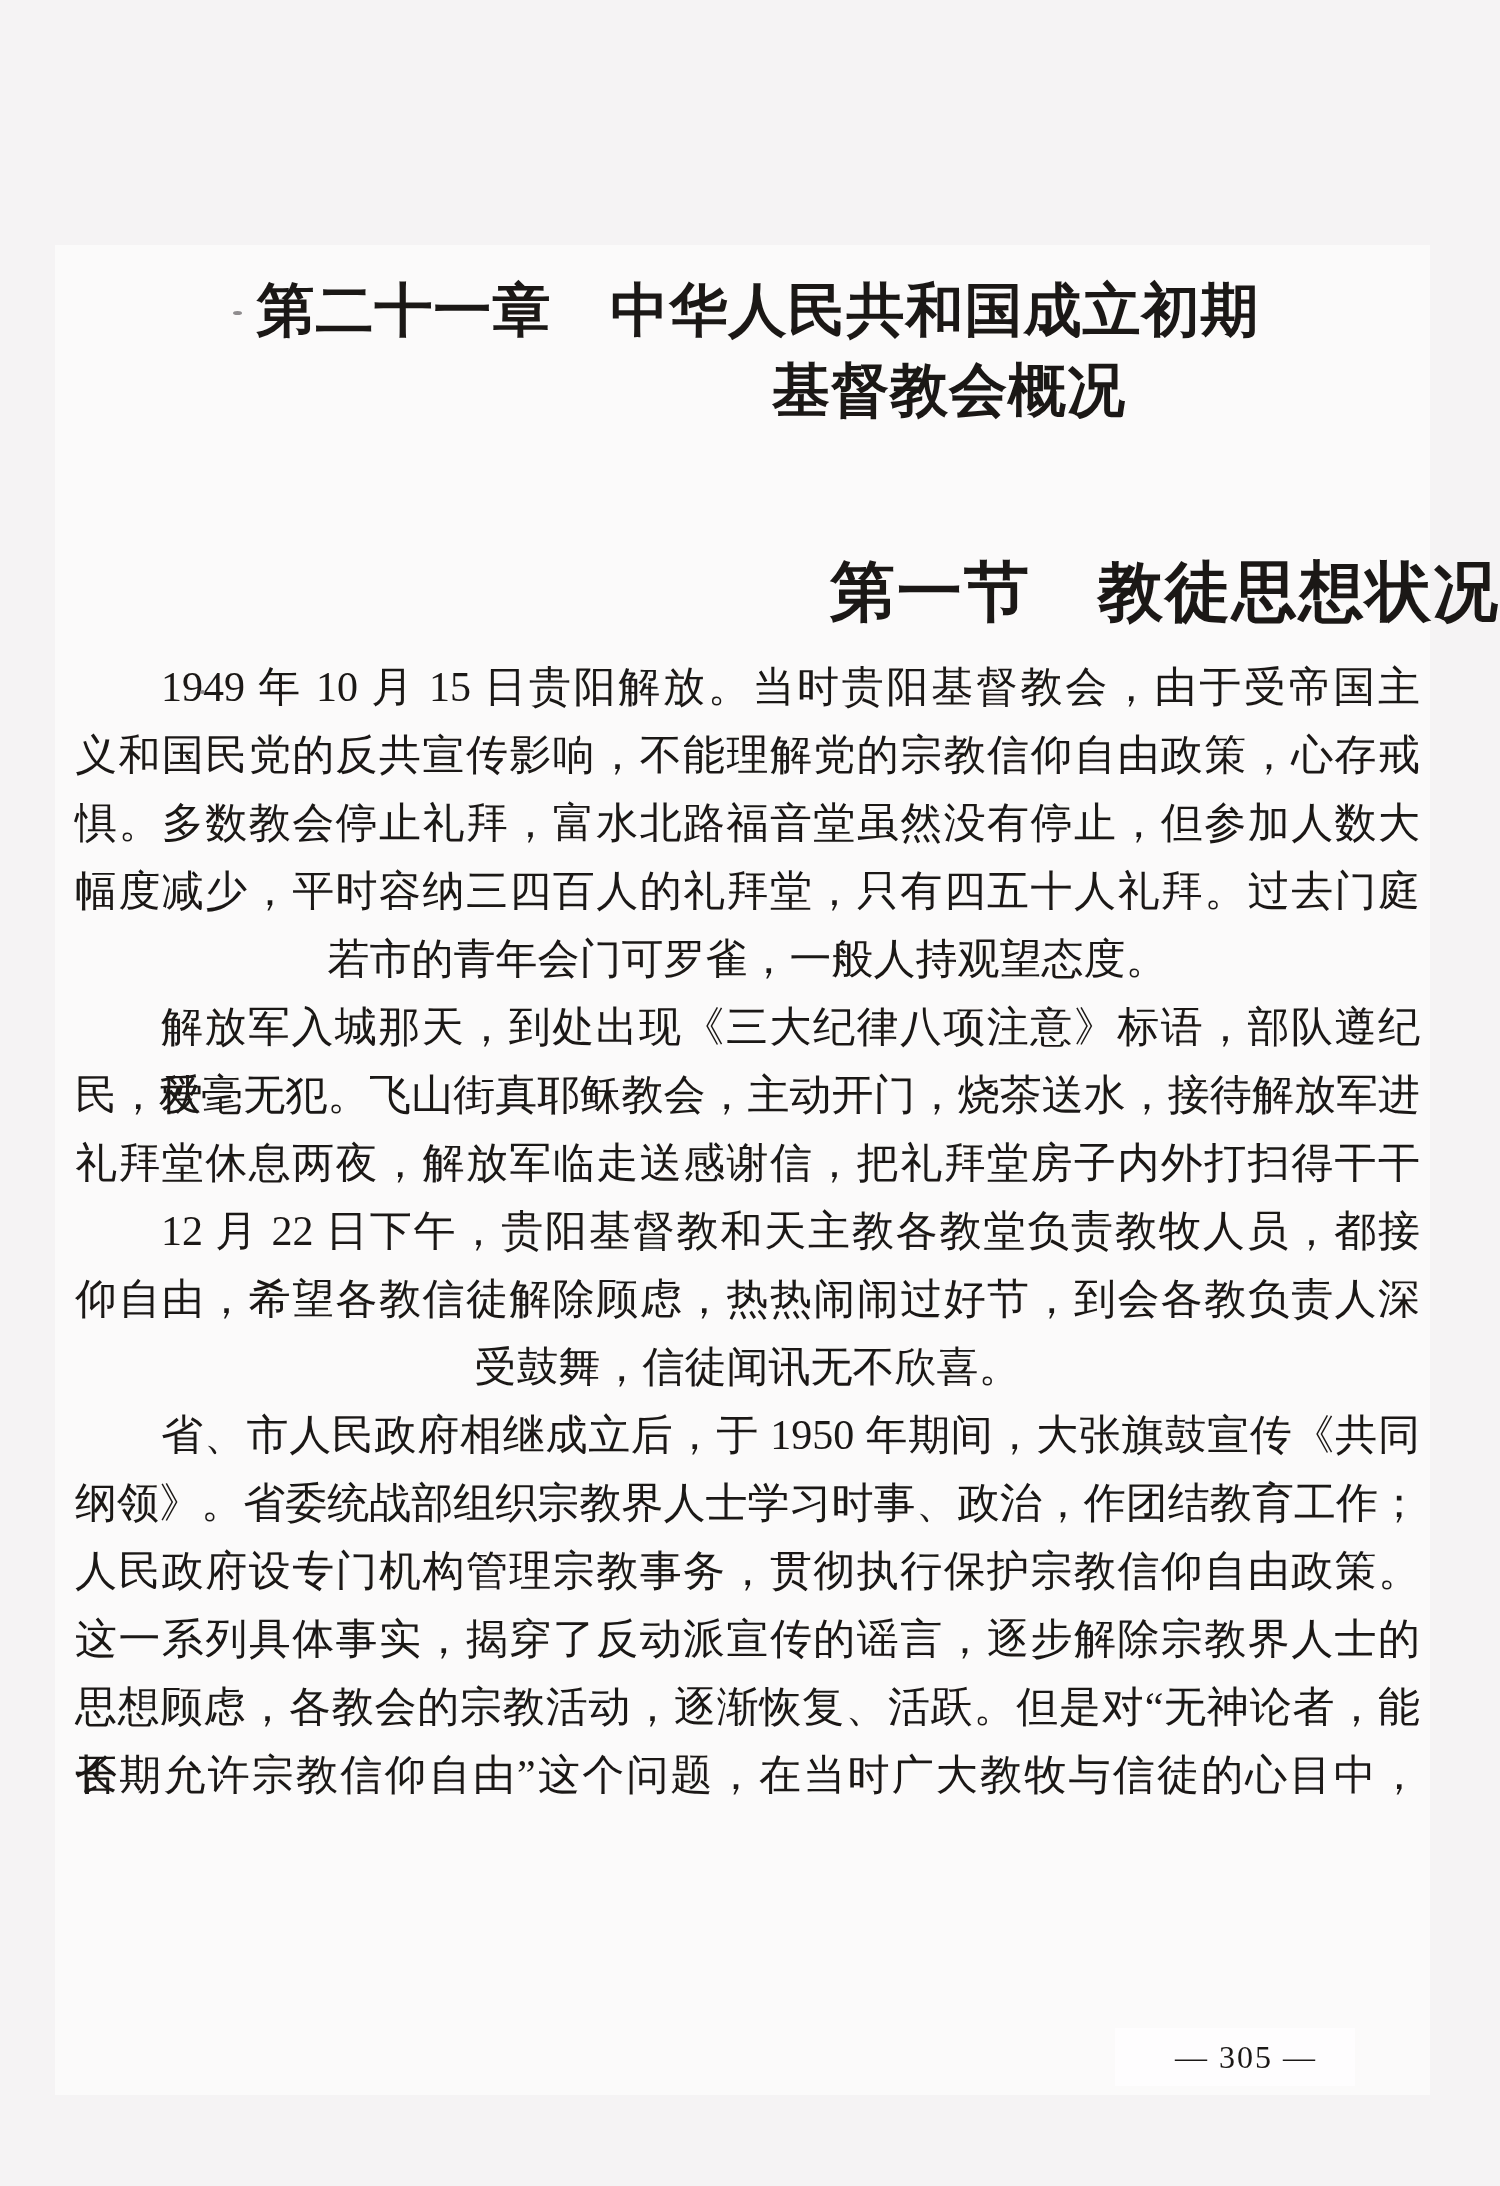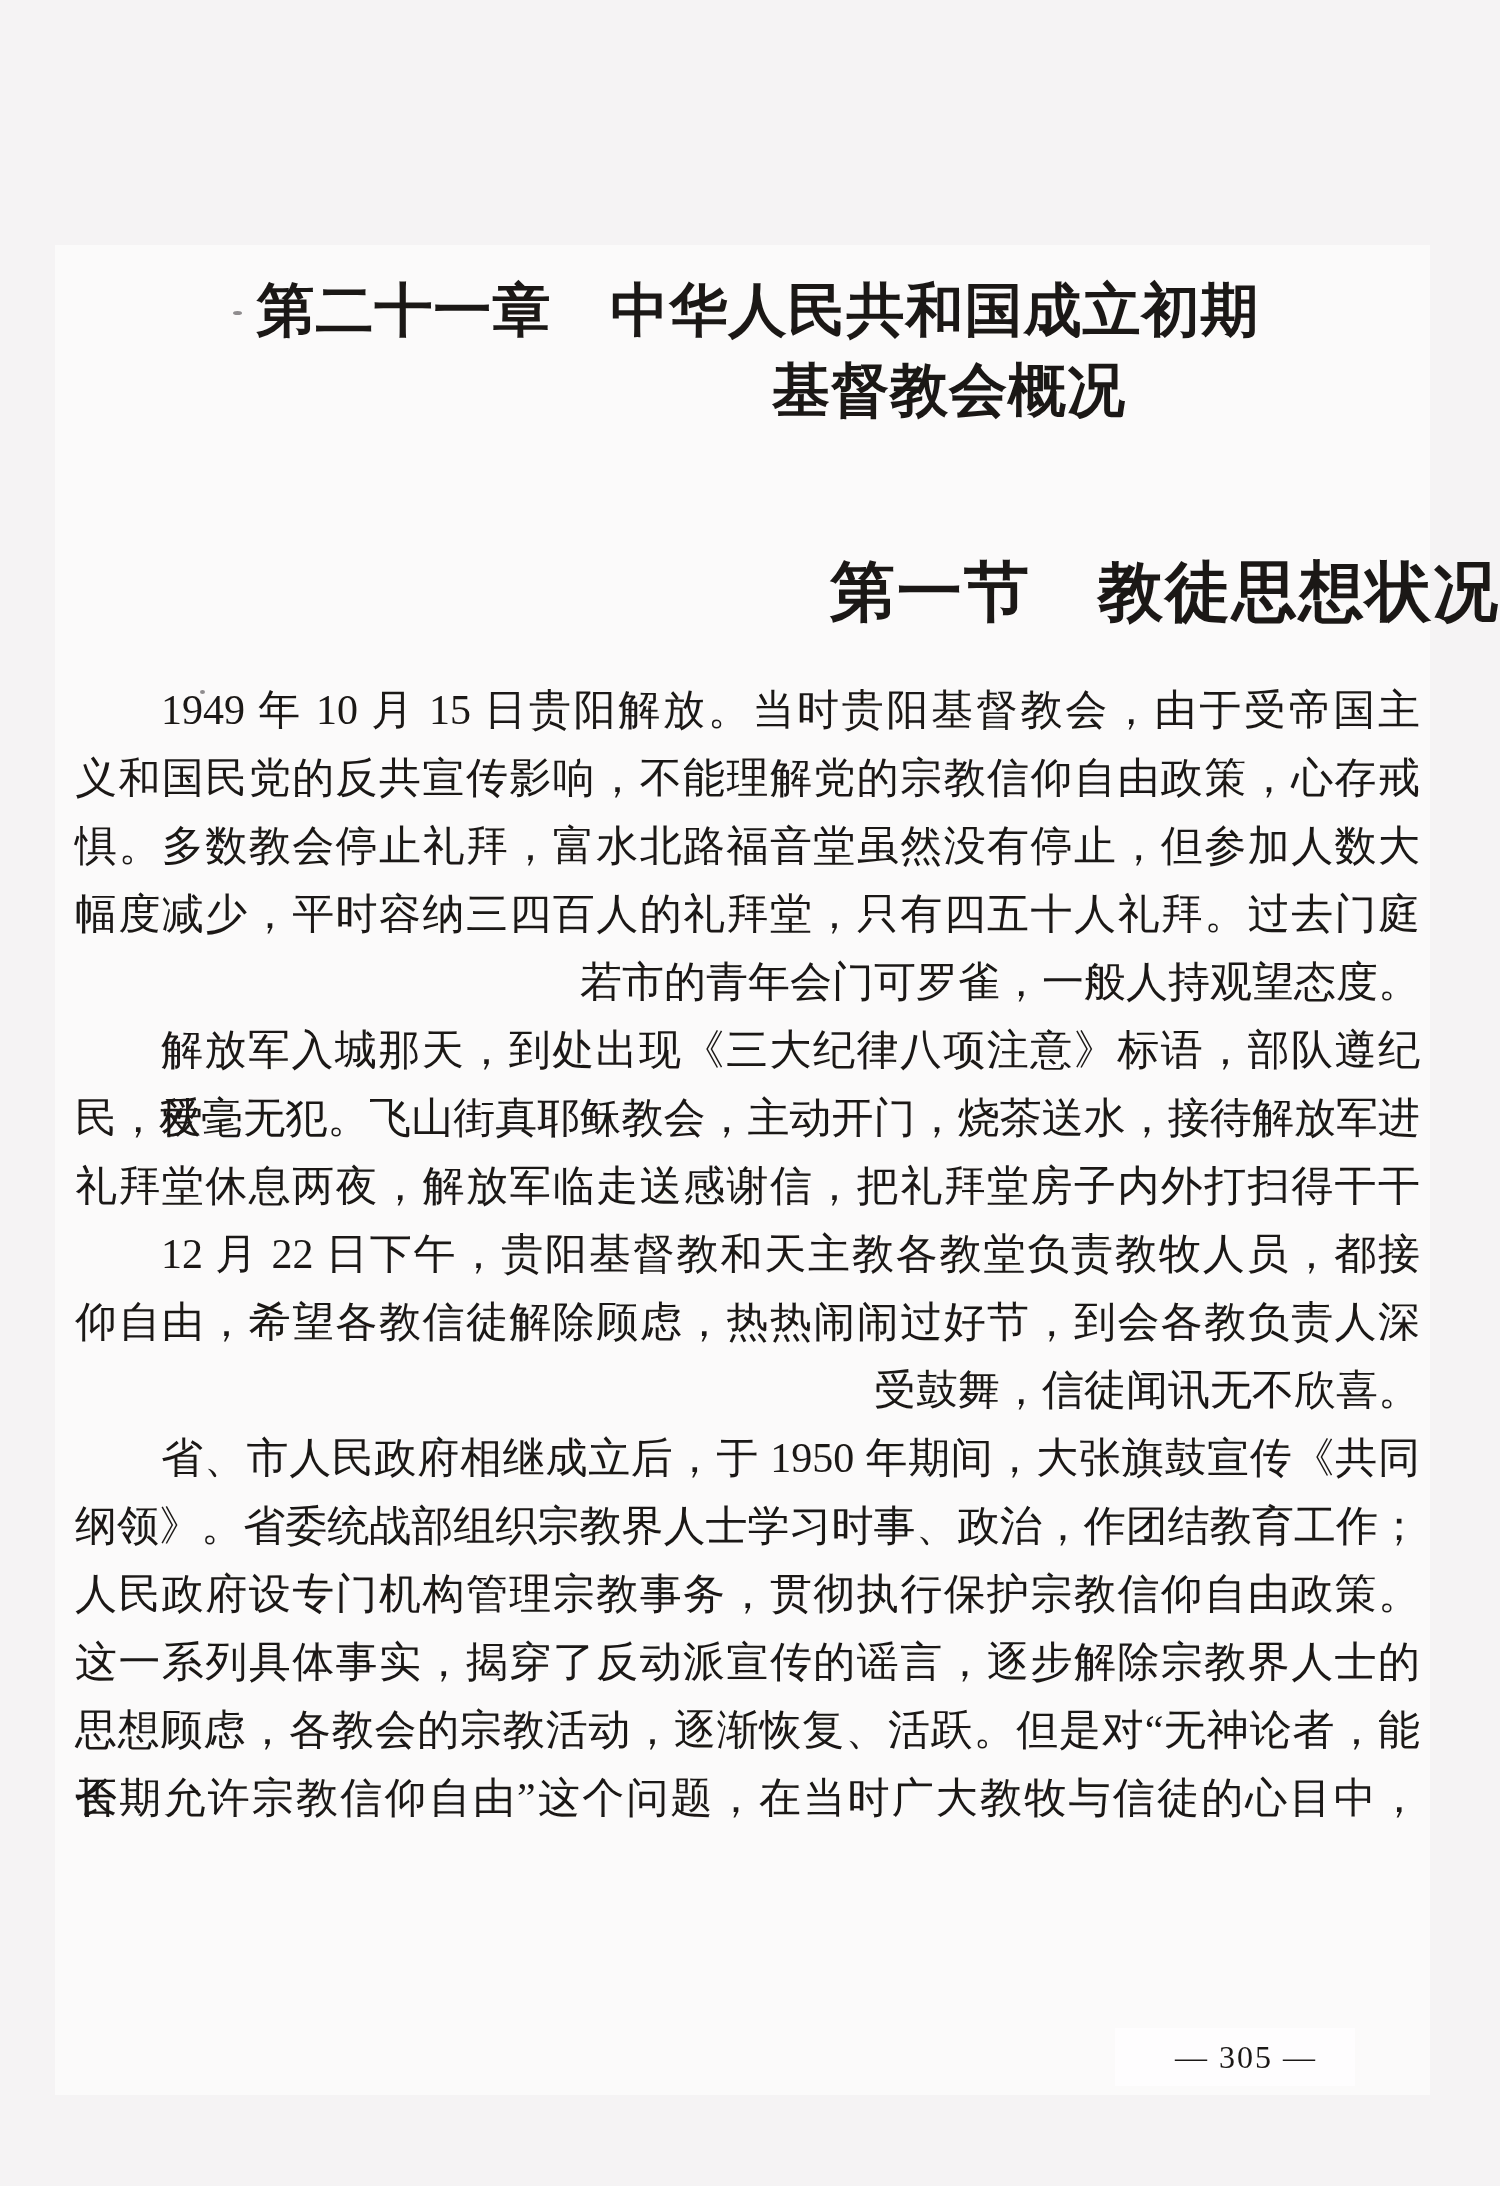--- a/index.html
+++ b/index.html
@@ -41,30 +41,30 @@
     font-family: "Liberation Sans", "DejaVu Sans", sans-serif;
     font-weight: 700;
     font-size: 65px;
     line-height: 72px;
     letter-spacing: 2px;
     color: var(--ink, #1b1816);
     text-align: right;
   }
   .body-text {
     position: absolute;
-    left: 75px; top: 676px;
+    left: 75px; top: 653px;
     width: 1345px;
     color: var(--ink, #1b1816);
   }
   .line {
     height: 68px;
     line-height: 68px;
     font-size: 42px;
     white-space: nowrap;
-    text-align: right;
+    text-align: center;
   }
   .line.j {
     white-space: normal;
     text-align: justify;
     text-align-last: justify;
     text-justify: inter-character;
   }
   .line.i { padding-left: 86px; }
   .pagenum-patch {
     position: absolute;

